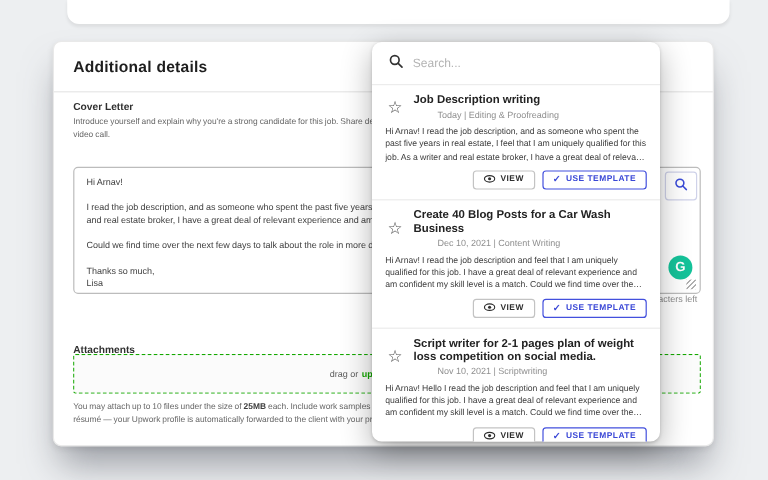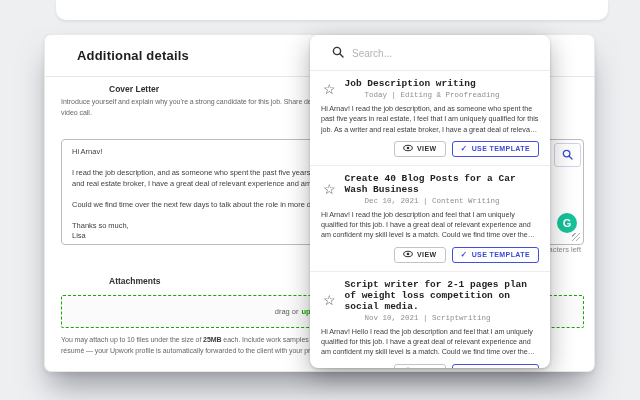--- a/index.html
+++ b/index.html
@@ -8,24 +8,24 @@
   #stage { position:relative; width:640px; height:400px; overflow:hidden; background:#edeff1; }
 
   
   .top-strip { position:absolute; left:56px; top:0; width:552px; height:20px; background:#ffffff;
     border-radius:0 0 10px 10px; box-shadow:0 2px 3px rgba(0,0,0,0.07); }
 
   
   .card { position:absolute; left:44px; top:34px; width:551px; height:338px; background:#ffffff;
     border:1px solid #e9e9e9; border-radius:7px;
     box-shadow:0 2px 5px rgba(0,0,0,0.08), 0 20px 30px -6px rgba(85,90,100,0.55); }
-  .card-title { position:absolute; left:32px; top:13px; font-size:13px; font-weight:700; color:#1e1e1e; letter-spacing:.2px; }
+  .card-title { position:absolute; left:16px; top:13px; font-size:13px; font-weight:700; color:#1e1e1e; letter-spacing:.2px; }
   .card-divider { position:absolute; left:0; top:41px; width:100%; height:1px; background:#e7e7e7; }
 
-  .field-label { position:absolute; left:16px; font-size:8.5px; font-weight:700; color:#2f2f2f;margin-left:48px; }
+  .field-label { position:absolute; left:16px; font-size:8.5px; font-weight:700; color:#2f2f2f; }
   .desc, .note { position:absolute; left:16px; width:523px; font-size:7px; line-height:10.5px; color:#676767;
     white-space:pre-line; word-spacing:-0.3px; }
 
   .letter-box { position:absolute; left:16px; top:104px; width:523px; height:106px; background:#fff;
     border:1px solid #bcbcbc; border-radius:4px; padding:7px 10px; overflow:hidden; }
   .letter-text { font-size:7.5px; line-height:10.5px; color:#3f3f3f; white-space:pre-wrap; word-spacing:-0.2px; }
   .resize-handle { position:absolute; right:3px; bottom:3px; width:8px; height:8px;
     background:repeating-linear-gradient(135deg, transparent 0 2px, #9b9b9b 2px 3px); opacity:.8; }
 
   .tpl-search-btn { position:absolute; left:509px; top:108px; width:27px; height:24px; background:#fff;
@@ -36,29 +36,29 @@
 
   .dropzone { position:absolute; left:16px; top:260px; width:523px; height:33px; background:#fbfbfb;
     border:1px dashed #14a800; border-radius:2px; display:flex; align-items:center; justify-content:center;
     font-size:7.5px; color:#5c5c5c; }
   .dropzone .upload-link { color:#14a800; font-weight:600; margin-left:3px; cursor:pointer; }
   .note b { color:#3c3c3c; }
 
   
   .popup { position:absolute; left:310px; top:35px; width:240px; height:333px; background:#fff; z-index:10;
     border-radius:8px; box-shadow:0 1px 3px rgba(0,0,0,0.18), 0 8px 26px rgba(0,0,0,0.30); overflow:hidden; }
-  .popup-search { display:flex; align-items:center; gap:8px; padding:9px 12px 8px 22px; border-bottom:1px solid #ececec; }
+  .popup-search { display:flex; align-items:center; gap:8px; padding:9px 12px 8px 14px; border-bottom:1px solid #ececec; }
   .popup-search input { border:none; outline:none; flex:1; font-size:10px; color:#333; font-family:"Liberation Sans",sans-serif; }
   .popup-search input::placeholder { color:#b3b3b3; }
 
   .tpl-item { padding:7px 11px 8px 11px; border-bottom:1px solid #ececec; }
   .tpl-item:last-child { border-bottom:none; }
   .tpl-head { display:flex; align-items:center; gap:9px; padding:0 2px; }
   .star { font-size:14px; color:#4f4f4f; line-height:14px; flex:0 0 auto; cursor:pointer; }
-  .tpl-titleblock { flex:1;font-family:Liberation Mono, monospace; }
+  .tpl-titleblock { flex:1; }
   .tpl-title { font-size:9.5px; line-height:11px; font-weight:700; color:#222; }
   .tpl-meta { font-size:7.5px; color:#8f8f8f; margin-top:2px;margin-left:20px; }
   .tpl-body { margin-top:5px; font-size:7.2px; line-height:10.3px; color:#3d3d3d;
     display:-webkit-box; -webkit-line-clamp:3; -webkit-box-orient:vertical; overflow:hidden; word-spacing:-0.2px; }
   .tpl-actions { display:flex; justify-content:flex-end; gap:6px; margin-top:6px; }
   .btn { display:inline-flex; align-items:center; gap:4px; height:16px; padding:0 8px; background:#fff;
     border-radius:3px; font-size:7px; font-weight:700; letter-spacing:.4px; cursor:pointer; }
   .btn-view { border:1px solid #c3c3c3; color:#2e2e2e; }
   .btn-use { border:1px solid #4350dd; color:#3a47d6; }
   .check-glyph { font-size:8px; line-height:8px; }
@@ -96,21 +96,21 @@
         <svg width="11" height="11" viewBox="0 0 11 11">
             <circle cx="4.6" cy="4.6" r="3.3" fill="none" stroke="#3b4cd8" stroke-width="1.3"></circle>
             <line x1="7.2" y1="7.2" x2="10" y2="10" stroke="#3b4cd8" stroke-width="1.3" stroke-linecap="round"></line>
           </svg>
       </span>
     </div>
 
     <div class="grammarly">G</div>
     <div class="chars-left">characters left</div>
 
-    <div class="field-label" style="top:241px;">Attachments</div>
+    <div class="field-label" style="top:251px;">Attachments</div>
 
     <div class="dropzone">
       <span>drag or</span>
       <span class="upload-link">upload project files</span>
     </div>
 
     <div class="note" style="top:300px;"><span>You may attach up to 10 files under the size of </span><b>25MB</b><span> each. Include work samples or other documents to support your application. Do not attach your
 résumé — your Upwork profile is automatically forwarded to the client with your proposal.</span></div>
   </div>
 

